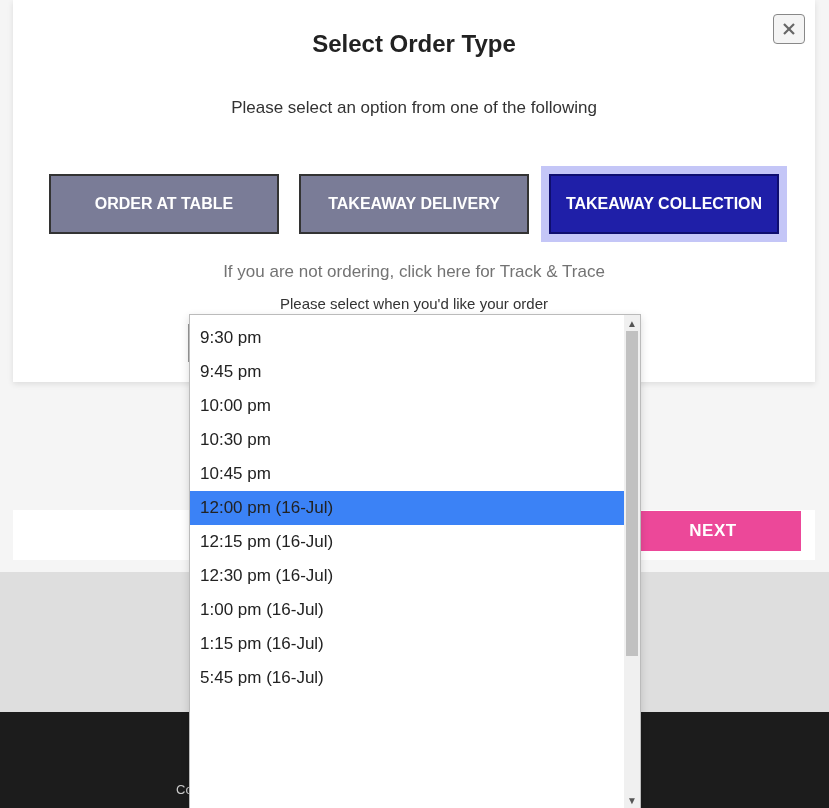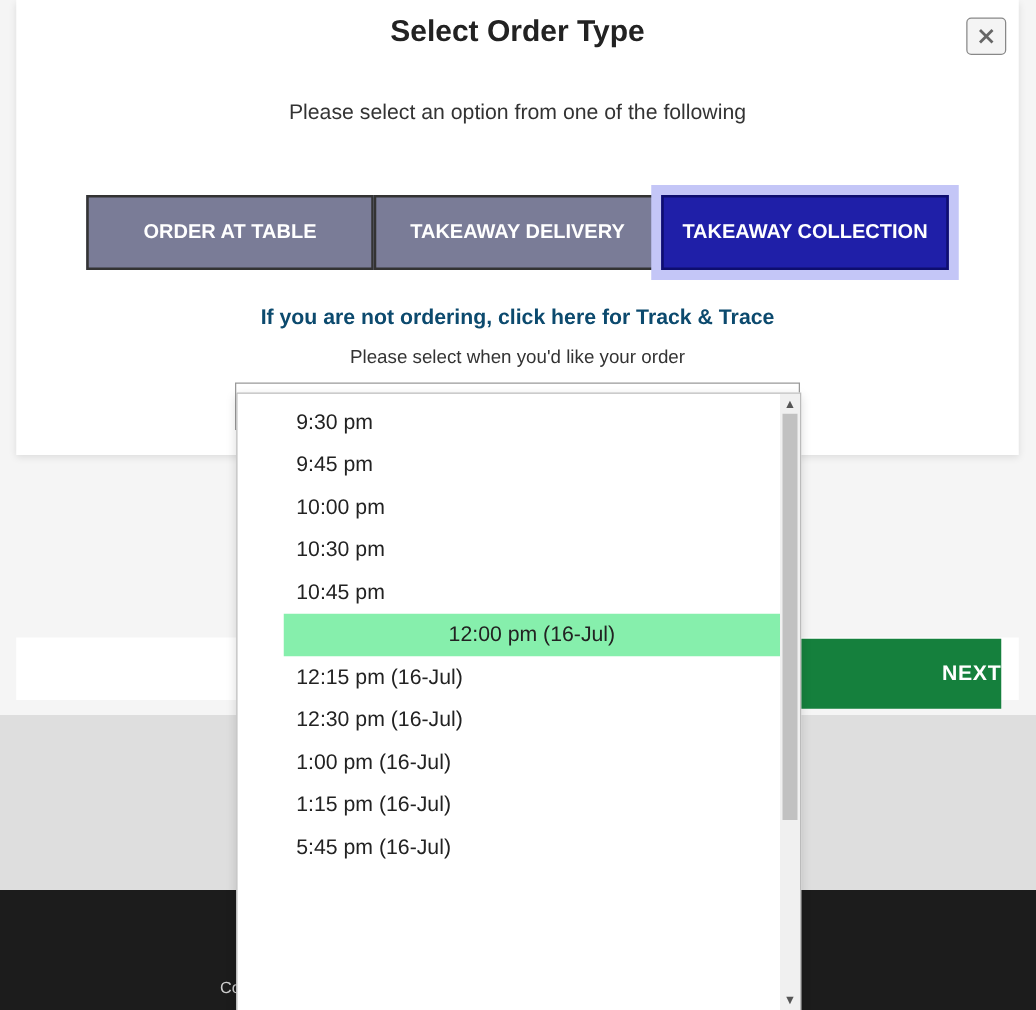--- a/index.html
+++ b/index.html
@@ -22,21 +22,21 @@
     left: 13px;
     top: 0;
     padding: 10px 20px 20px 20px;
     box-shadow: 0 2px 6px rgba(0,0,0,0.1);
   }
   .title {
     text-align: center;
     font-size: 24px;
     font-weight: bold;
     color: #222;
-    margin-top: 2px;
+    margin-top: 20px;
     margin-bottom: 40px;
   }
   .close-btn {
     position: absolute;
     right: 10px;
     top: 14px;
     width: 32px;
     height: 30px;
     border: 1px solid #888;
     border-radius: 4px;
@@ -52,20 +52,21 @@
   }
   .subtitle {
     text-align: center;
     font-size: 17px;
     color: #333;
     margin-bottom: 56px;
   }
   .order-type-row {
     display: flex;
     justify-content: center;
+    gap: 20px;
     margin-bottom: 28px;
   }
   .order-type-btn {
     width: 230px;
     height: 60px;
     display: flex;
     align-items: center;
     justify-content: center;
     text-align: center;
     font-size: 16px;
@@ -82,22 +83,22 @@
   .order-type-btn.active {
     background: #1f1fa8;
     border-color: #0e0e6f;
     box-shadow: 0 0 0 8px #c4c6f7;
   }
   .track-trace {
     text-align: center;
     margin-bottom: 12px;
   }
   .track-trace a {
-    color: #0c4a6e;
-    font-weight: bold;
+    color: #737373;
+    font-weight: normal;
     font-size: 17px;
     text-decoration: none;
     cursor: pointer;
   }
   .when-label {
     text-align: center;
     color: #333;
     font-size: 15px;
     margin-bottom: 12px;
     margin-top: 13px;
@@ -151,65 +152,62 @@
     height: 16px;
     display: flex;
     align-items: center;
     justify-content: center;
     font-size: 10px;
     color: #555;
     cursor: pointer;
   }
   .dropdown-options {
     margin-right: 16px;
-    padding-left: 37px;
   }
   .dropdown-clip {
     height: 6px;
     overflow: hidden;
     position: relative;
   }
   .dropdown-clip .dropdown-opt {
     position: absolute;
     bottom: 0;
     width: 100%;
   }
   .dropdown-opt {
     padding: 7px 10px 7px 10px;
     font-size: 17px;
     color: #222;
     cursor: pointer;
     white-space: nowrap;
   }
   .dropdown-opt.highlight {
-    background: #86efac;
-    text-align: center;
+    background: #3b82f6;
   }
   .next-bar {
     position: absolute;
     left: 13px;
     top: 510px;
     width: 802px;
     background: #fff;
     height: 50px;
   }
   .next-btn {
     position: absolute;
     right: 14px;
     top: 1px;
     width: 176px;
-    height: 56px;
-    background: #15803d;
+    height: 40px;
+    background: #ec4899;
     color: #fff;
     font-weight: bold;
     font-size: 17px;
     border: none;
     cursor: pointer;
     letter-spacing: 0.5px;
-    text-align: right;
   }
   .gray-band {
     position: absolute;
     left: 0;
     top: 572px;
     width: 829px;
     height: 140px;
     background: #dedede;
   }
   .dark-band {

